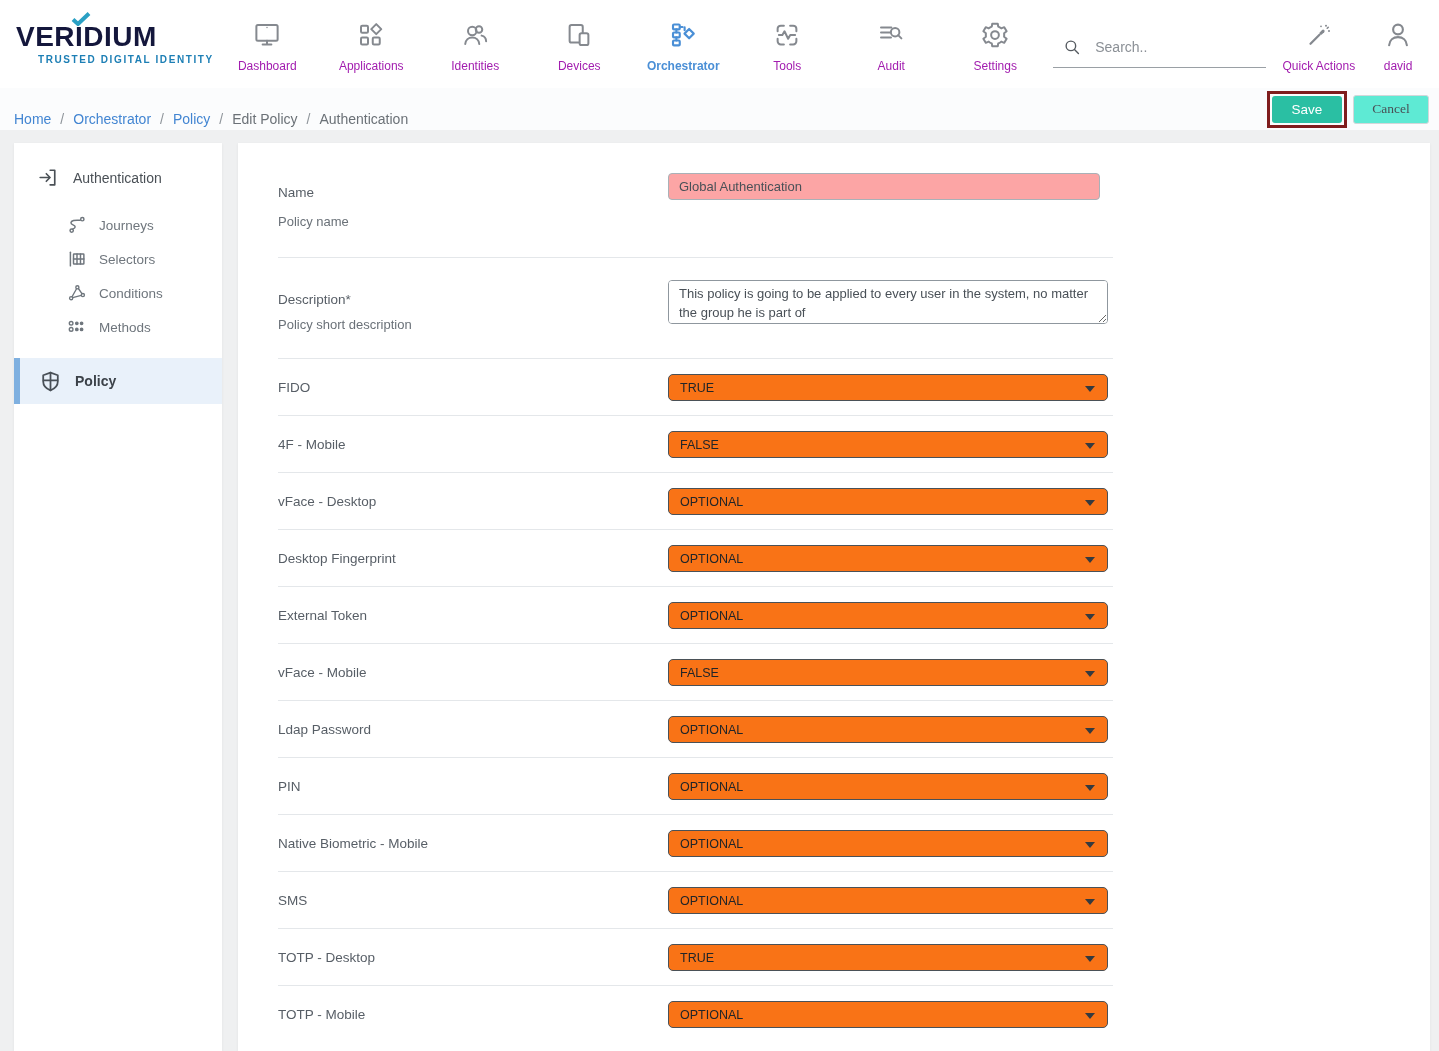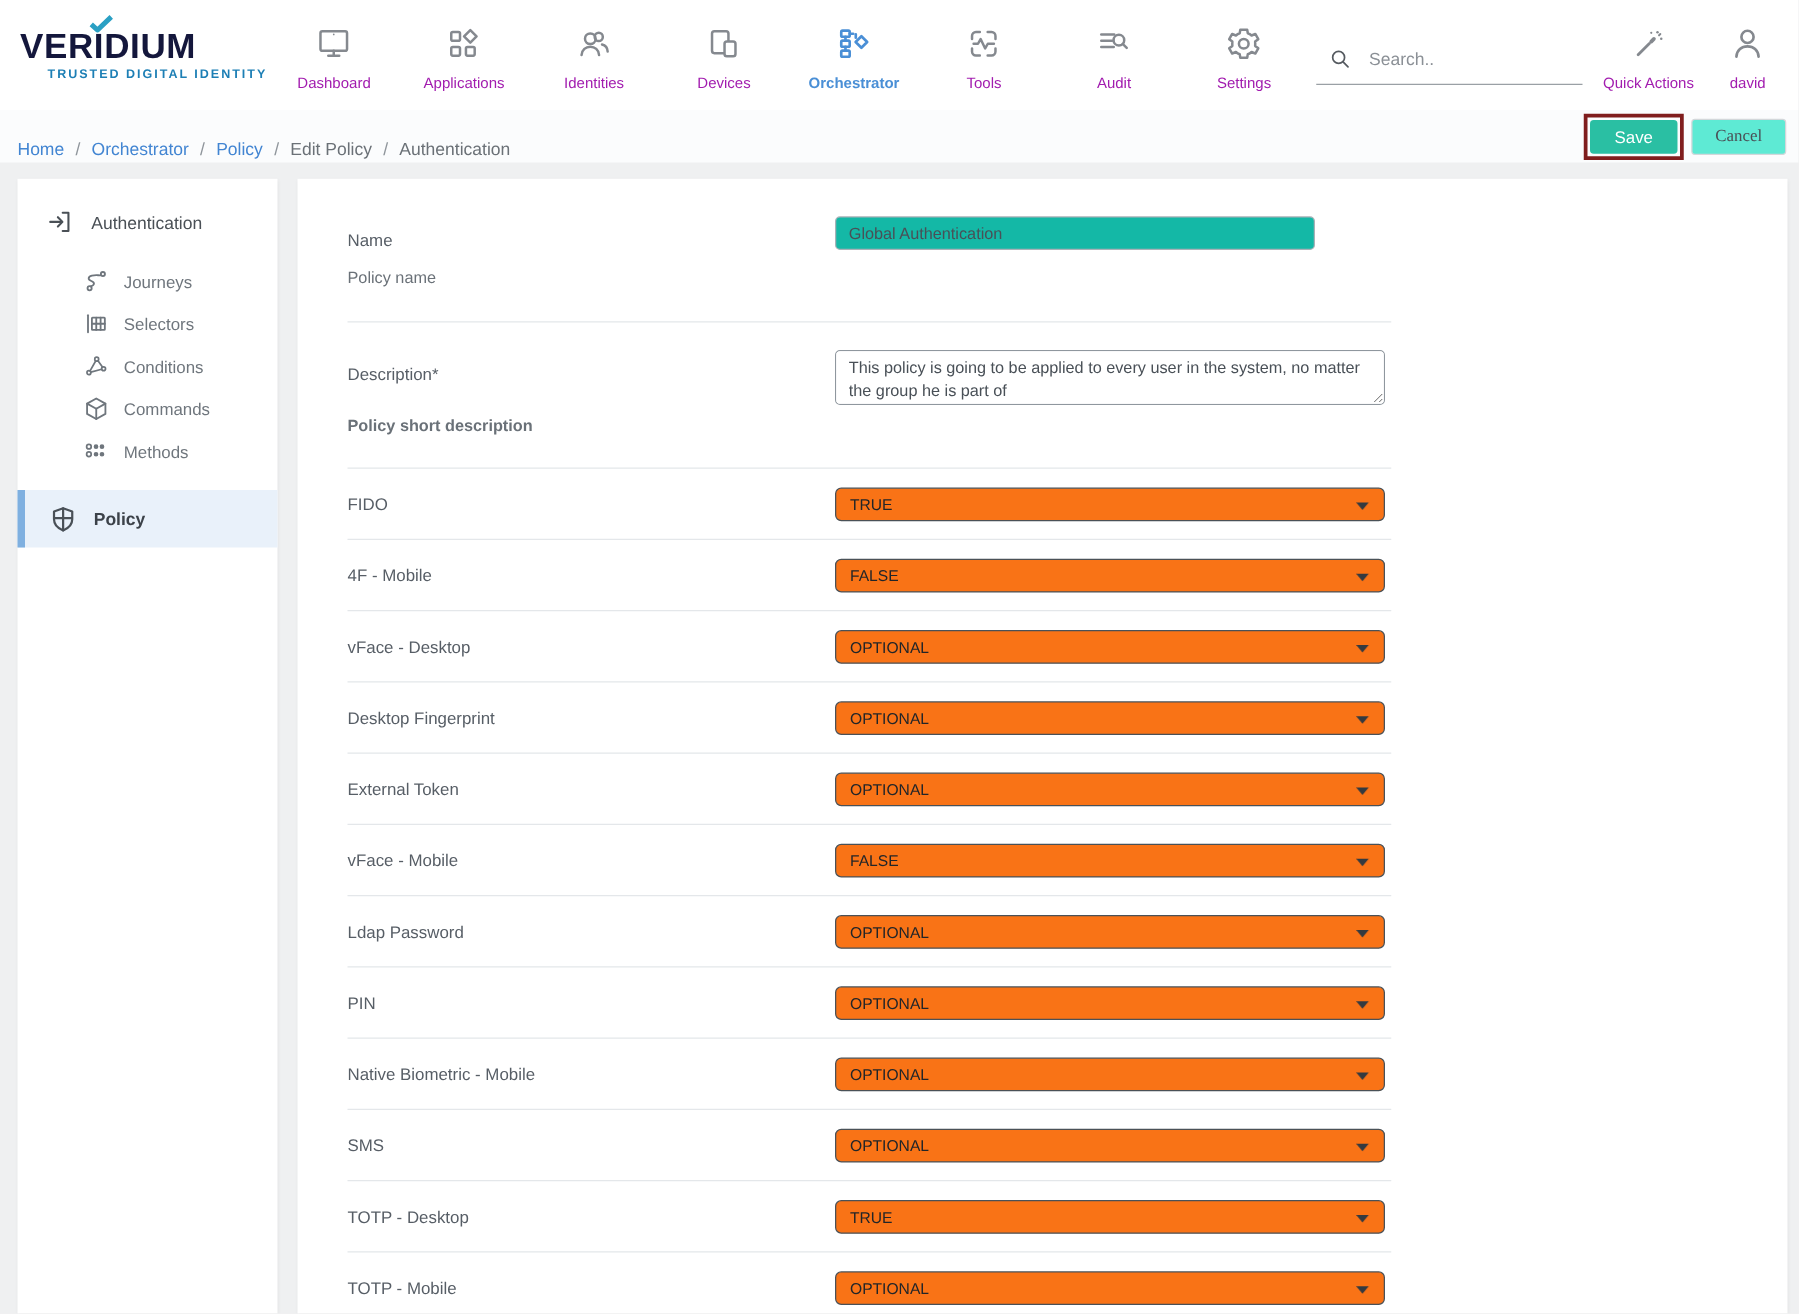--- a/index.html
+++ b/index.html
@@ -60,25 +60,25 @@
   .frow { border-bottom:1px solid #e4e7ea; display:flex; }
   .frow:last-child { border-bottom:none; }
   .lbl-col { width:390px; flex:none; display:flex; flex-direction:column; }
   .fld-col { width:440px; flex:none; }
   .lbl { font-size:13.5px; color:#575e66; }
   .sublbl { font-size:13px; color:#6a7178; }
 
   .row-name { padding:30px 0 28px 0; }
   .row-name .lbl { margin-top:12px; }
   .row-name .sublbl { margin-top:14px; }
-  .input-ro { width:384px; height:27px; background:#14b8a6; border:1px solid #a9b1b7; border-radius:4px; padding:0 10px; font-size:13px; color:#495057; font-family:"Liberation Sans", sans-serif; }
+  .input-ro { width:432px; height:27px; background:#fca5a5; border:1px solid #a9b1b7; border-radius:4px; padding:0 10px; font-size:13px; color:#495057; font-family:"Liberation Sans", sans-serif; }
 
   .row-desc { padding:22px 0 26px 0; }
   .row-desc .lbl { margin-top:12px; }
-  .row-desc .sublbl { margin-top:26px;font-weight:bold; }
+  .row-desc .sublbl { margin-top:10px; }
   .textarea { width:440px; height:44px; background:#ffffff; border:1px solid #8f979e; border-radius:4px; padding:4px 10px; font-size:13px; line-height:1.45; color:#495057; resize:vertical; font-family:"Liberation Sans", sans-serif; outline:none; }
 
   .row-sel { padding:15px 0 14px 0; align-items:center; }
   .select { position:relative; width:440px; height:27px; background:#f97316; border:1px solid #4a5157; border-radius:5px; display:flex; align-items:center; padding:0 30px 0 11px; cursor:pointer; }
   .select .sel-value { font-size:12.5px; color:#212529; }
   .caret { position:absolute; right:12px; top:11px; width:0; height:0; border-left:5px solid transparent; border-right:5px solid transparent; border-top:6px solid #343a40; }
 
   svg { display:block; }
 </style>
 </head>
@@ -286,30 +286,20 @@
                 <circle cx="18.4" cy="14.2" r="1.7"></circle>
                 <path d="M6.6 16.1l4.9-8.7"></path>
                 <path d="M7.3 17.1l9.4-2.5"></path>
                 <path d="M13.5 7.1l3.9 5.6"></path>
               </svg>
             </span>
           <span class="side-label">Conditions</span>
         </div>
         <div class="side-sub-item">
           <span>
-              <svg width="22" height="22" viewBox="0 0 24 24" fill="none" stroke="#6f767d" stroke-width="1.6" stroke-linecap="round" stroke-linejoin="round">
-                <path d="M12 3 20 7.5v9L12 21 4 16.5v-9Z"></path>
-                <path d="M4 7.5 12 12l8-4.5"></path>
-                <path d="M12 12v9"></path>
-              </svg>
-            </span>
-          <span class="side-label">Commands</span>
-        </div>
-        <div class="side-sub-item">
-          <span>
               <svg width="22" height="22" viewBox="0 0 24 24" fill="none" stroke="#6f767d" stroke-width="1.5">
                 <circle cx="5.6" cy="8" r="2"></circle>
                 <circle cx="5.6" cy="14.6" r="2"></circle>
                 <circle cx="11.8" cy="8" r="1.3" fill="#6f767d"></circle>
                 <circle cx="11.8" cy="14.6" r="1.3" fill="#6f767d"></circle>
                 <circle cx="17" cy="8" r="1.3" fill="#6f767d"></circle>
                 <circle cx="17" cy="14.6" r="1.3" fill="#6f767d"></circle>
               </svg>
             </span>
           <span class="side-label">Methods</span>

